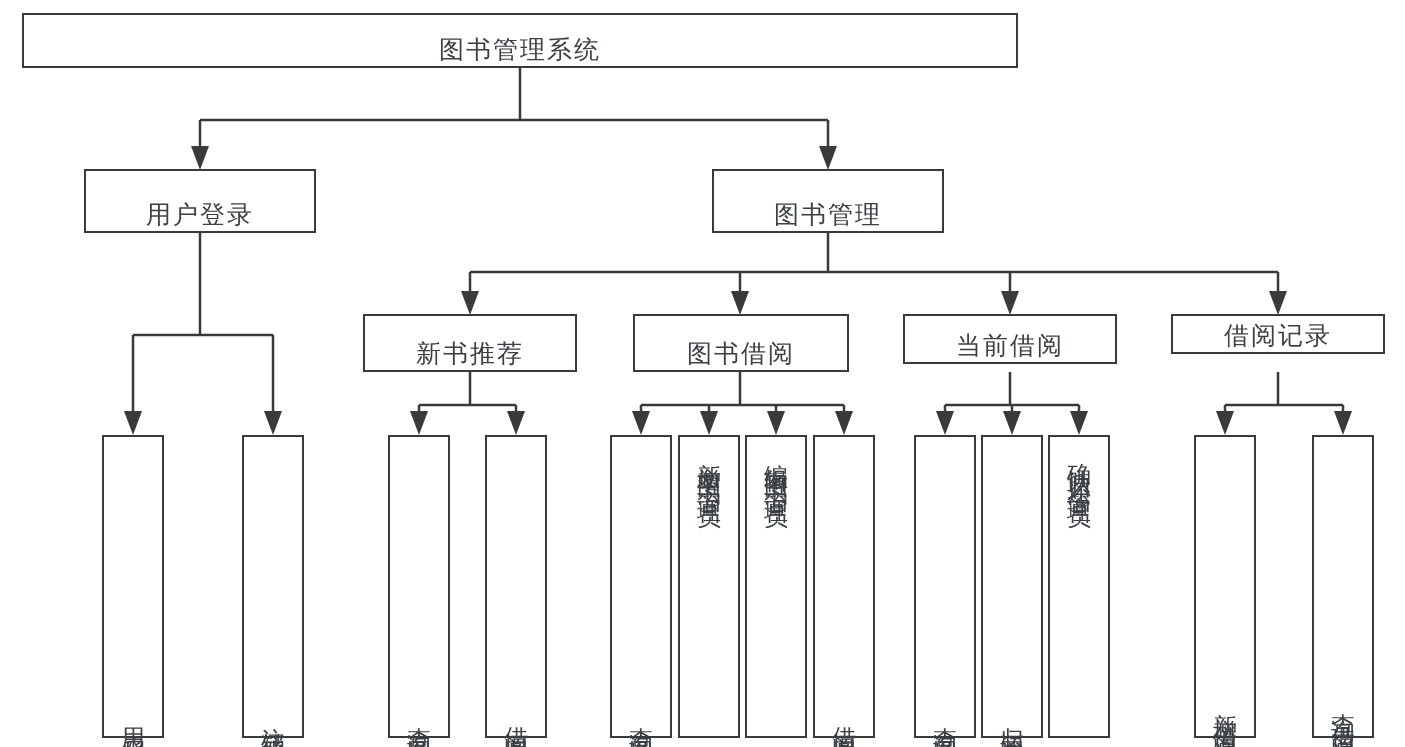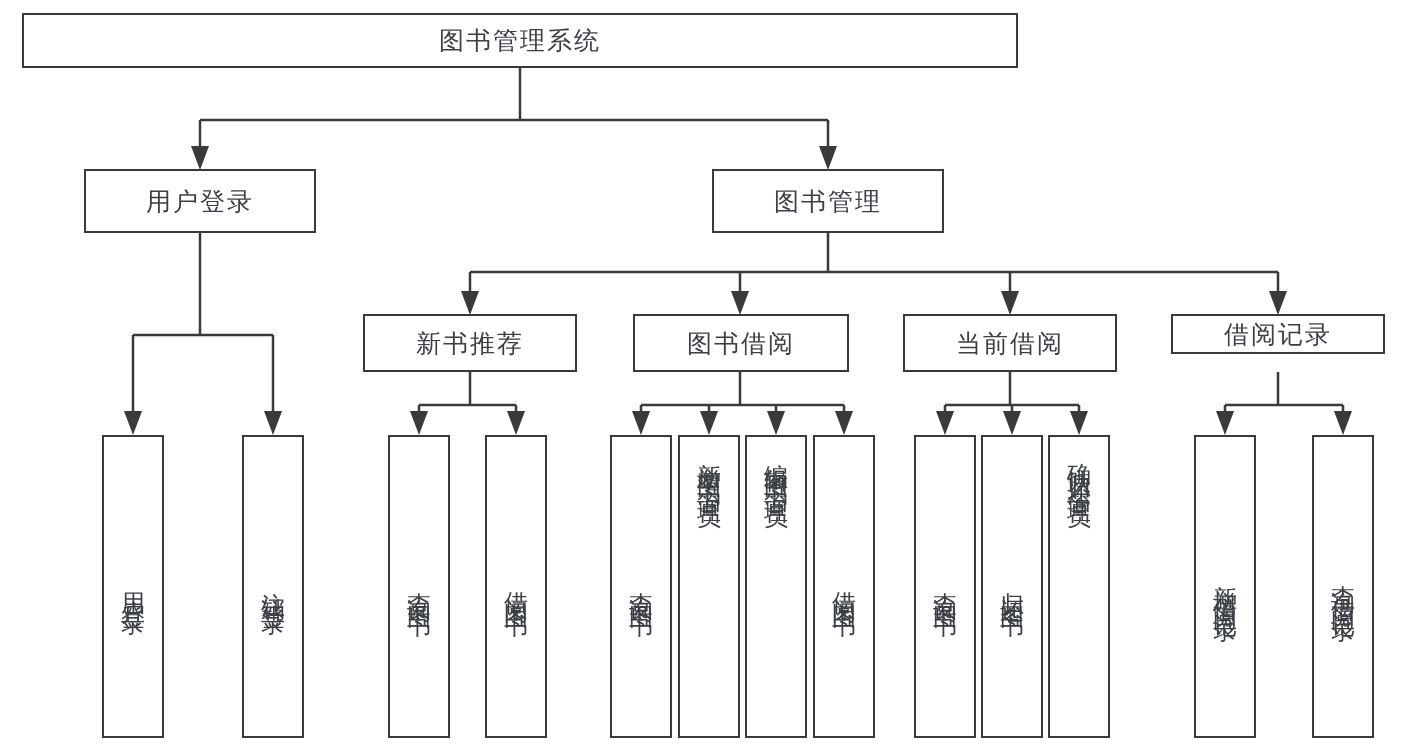--- a/index.html
+++ b/index.html
@@ -33,21 +33,21 @@
   .connectors polygon {
     fill: var(--line);
     stroke: none;
   }
 
   .node {
     position: absolute;
     background: var(--background);
     border: 2.5px solid var(--line);
     display: flex;
-    align-items: center;
+    align-items: flex-end;
     justify-content: center;
     color: var(--text);
   }
 
   .hlabel {
     font-size: 25px;
     letter-spacing: 2px;
     color: var(--text);
     white-space: nowrap;
   }
@@ -134,21 +134,21 @@
   <div class="node" style="left:363px; top:314px; width:214px; height:58px;">
     <span class="hlabel">新书推荐</span>
   </div>
 
   <div class="node" style="left:712px; top:169px; width:232px; height:64px;">
     <span class="hlabel">图书管理</span>
   </div>
   <div class="node" style="left:633px; top:314px; width:216px; height:58px;">
     <span class="hlabel">图书借阅</span>
   </div>
-  <div class="node" style="left:903px; top:314px; width:214px; height:58px;">
+  <div class="node" style="left:903px; top:314px; width:214px; height:50px;">
     <span class="hlabel">当前借阅</span>
   </div>
   <div class="node" style="left:1171px; top:314px; width:214px; height:40px;">
     <span class="hlabel">借阅记录</span>
   </div>
 
   <div class="node leaf" style="left:102px;">
     <span class="vtext">用户登录</span>
   </div>
   <div class="node leaf" style="left:242px;">

